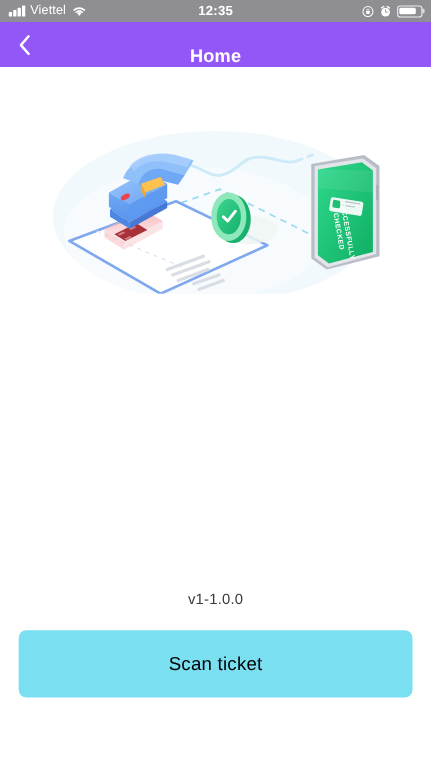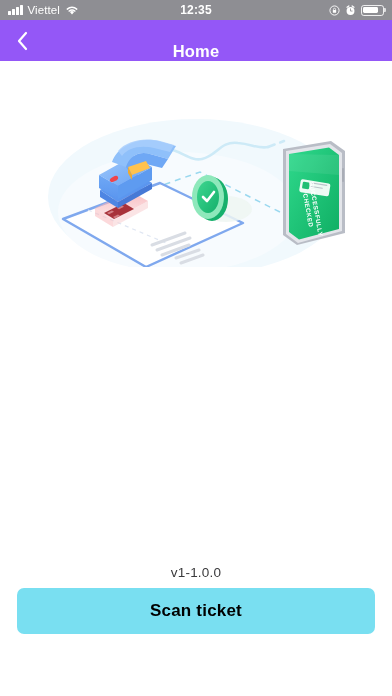--- a/index.html
+++ b/index.html
@@ -150,33 +150,33 @@
   }
   .illustration { display: block; width: 392px; height: 200px; }
 
   .spacer { flex: 1 1 auto; }
 
   .version-text {
     text-align: center;
     color: #3a3a3c;
     font-size: 13.5px;
     letter-spacing: 0.2px;
-    margin-bottom: 8px;
+    margin-bottom: 21px;
   }
 
   .scan-button {
     margin: 0 17px 62px 17px;
-    height: 46px;
+    height: 61px;
     background: #79dff1;
     border: none;
     border-radius: 7px;
     color: #000000;
     font-family: "Liberation Sans", sans-serif;
     font-size: 17px;
-    font-weight: bold;
+    font-weight: normal;
     letter-spacing: 0.2px;
     cursor: pointer;
     display: flex;
     align-items: center;
     justify-content: center;
   }
 </style>
 </head>
 <body>
 

